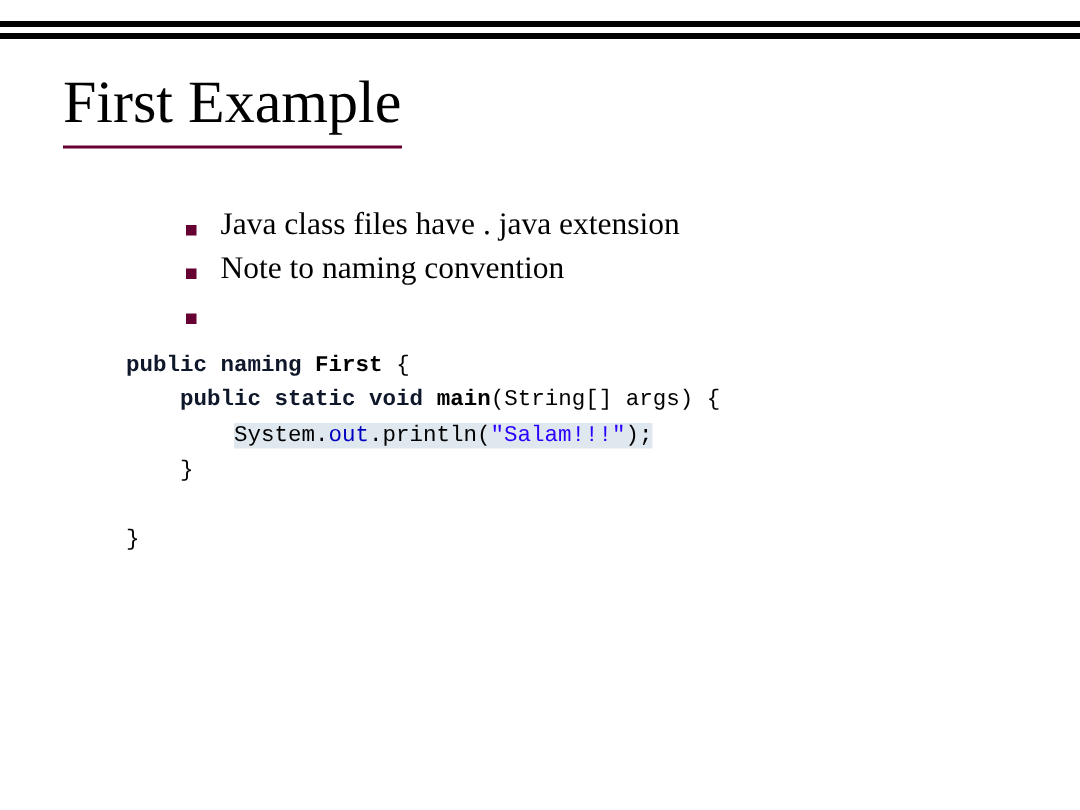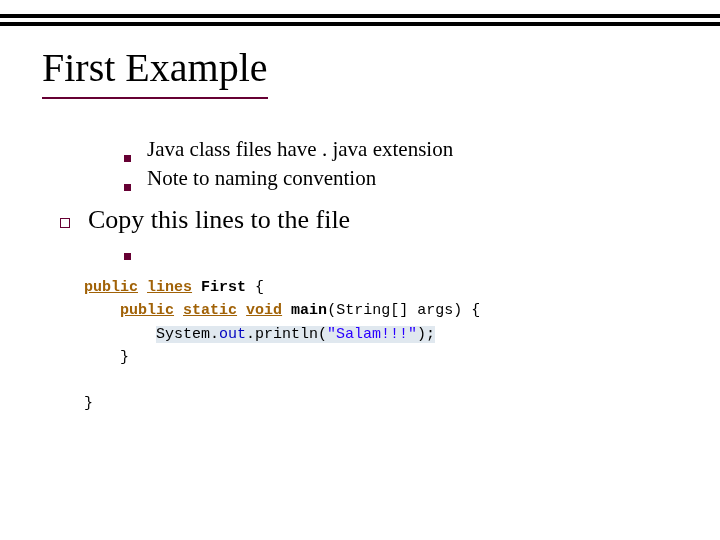--- a/index.html
+++ b/index.html
@@ -45,41 +45,41 @@
     width: 10px; height: 10px;
     border: 1.5px solid #660033;
     margin-right: 18px;
     margin-top: 10px;
     flex-shrink: 0;
   }
   .text-l1 { font-size: 26px; }
   .list-l2 { margin-left: 64px; margin-top: 10px; }
   .item-l2 {
     display: flex;
-    align-items: flex-end;
+    align-items: center;
     margin-top: 4px;
   }
   .bullet-l2 {
     width: 7px; height: 7px;
     background: #660033;
     margin-right: 16px;
     margin-top: 8px;
     flex-shrink: 0;
   }
   .text-l2 { font-size: 21px; }
   .code-block {
     margin-top: 16px;
     margin-left: 42px;
     font-family: "Courier New", Courier, monospace;
     font-size: 15px;
     font-weight: bold;
     line-height: 1.55;
     white-space: pre;
   }
-  .kw { color: #a16207; text-decoration: underline; }
+  .kw { color: #0f172a; }
   .fn { font-weight: bold; }
   .field { color: #0000c0; font-weight: normal; }
   .str { color: #2a00ff; font-weight: normal; }
   .hl { background: #e0e8ef; }
   .norm { color: #000; font-weight: normal; }
 </style>
 </head>
 <body>
 
 <div class="top-bar b1"></div>
@@ -94,32 +94,28 @@
       <div class="item-l2">
         <div class="bullet-l2"></div>
         <div class="text-l2">Java class files have . java extension</div>
       </div>
       <div class="item-l2">
         <div class="bullet-l2"></div>
         <div class="text-l2">Note to naming convention</div>
       </div>
     </div>
 
-    <div class="item-l1">
-      <div class="bullet-l1"></div>
-      <div class="text-l1">Copy this lines to the file</div>
-    </div>
     <div class="list-l2">
       <div class="item-l2">
         <div class="bullet-l2"></div>
       </div>
     </div>
 
   </div>
 
-  <div class="code-block"><span class="kw">public</span> <span class="kw">lines</span> <span class="fn">First</span> <span class="norm">{</span>
+  <div class="code-block"><span class="kw">public</span> <span class="kw">naming</span> <span class="fn">First</span> <span class="norm">{</span>
     <span class="kw">public</span> <span class="kw">static</span> <span class="kw">void</span> <span class="fn">main</span><span class="norm">(String[] args)</span> <span class="norm">{</span>
         <span class="hl"><span class="norm">System.</span><span class="field">out</span><span class="norm">.println(</span><span class="str">"Salam!!!"</span><span class="norm">);</span></span>
     <span class="norm">}</span>
 
 <span class="norm">}</span></div>
 
 </div>
 
 </body></html>

